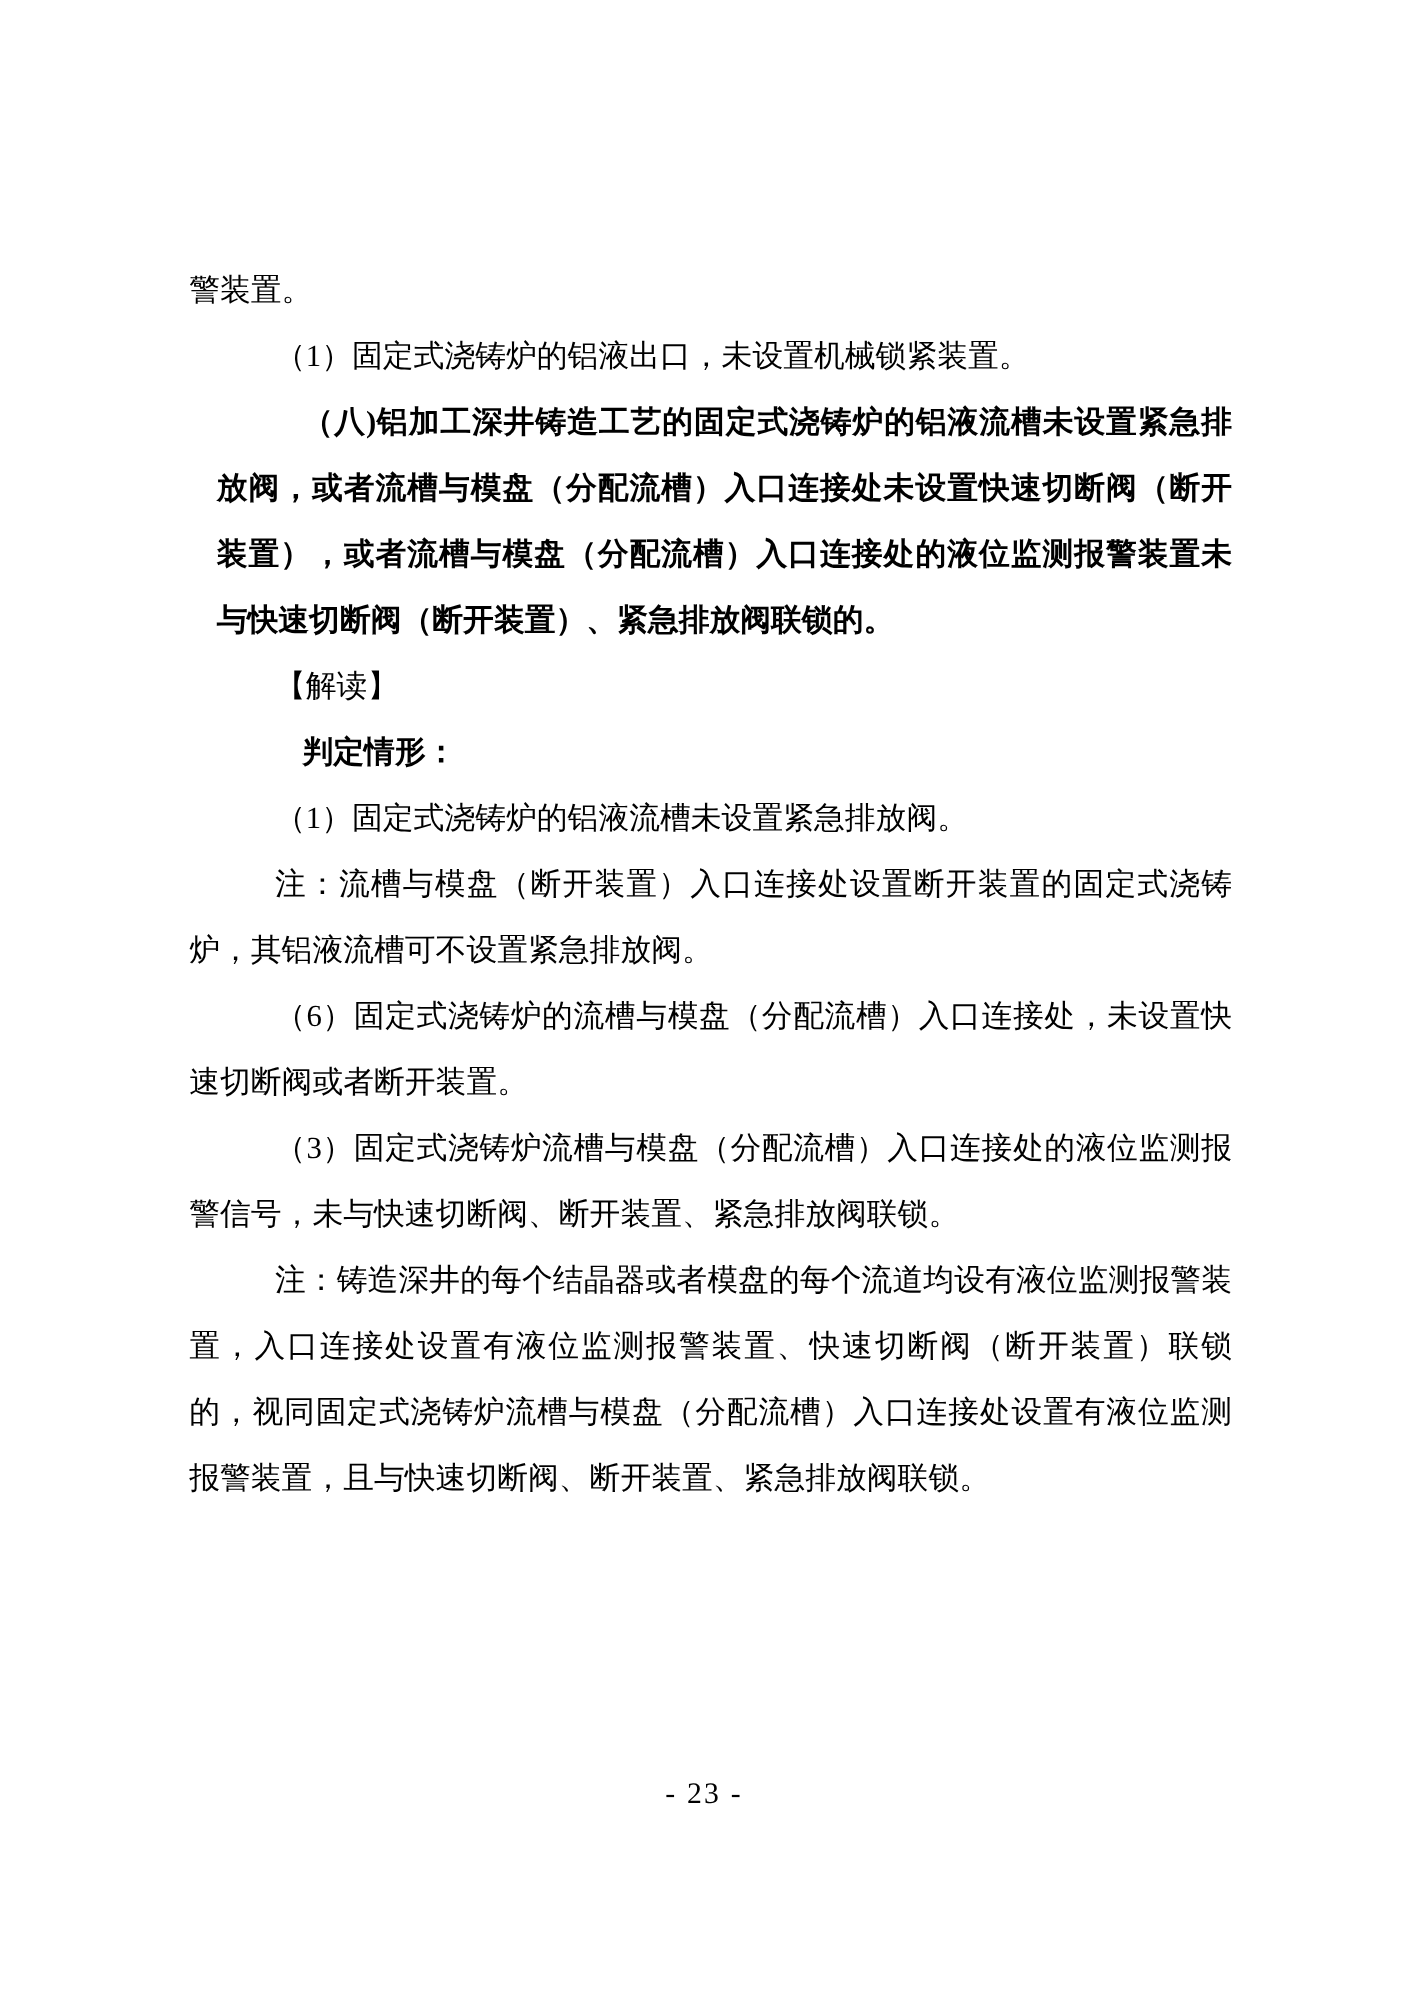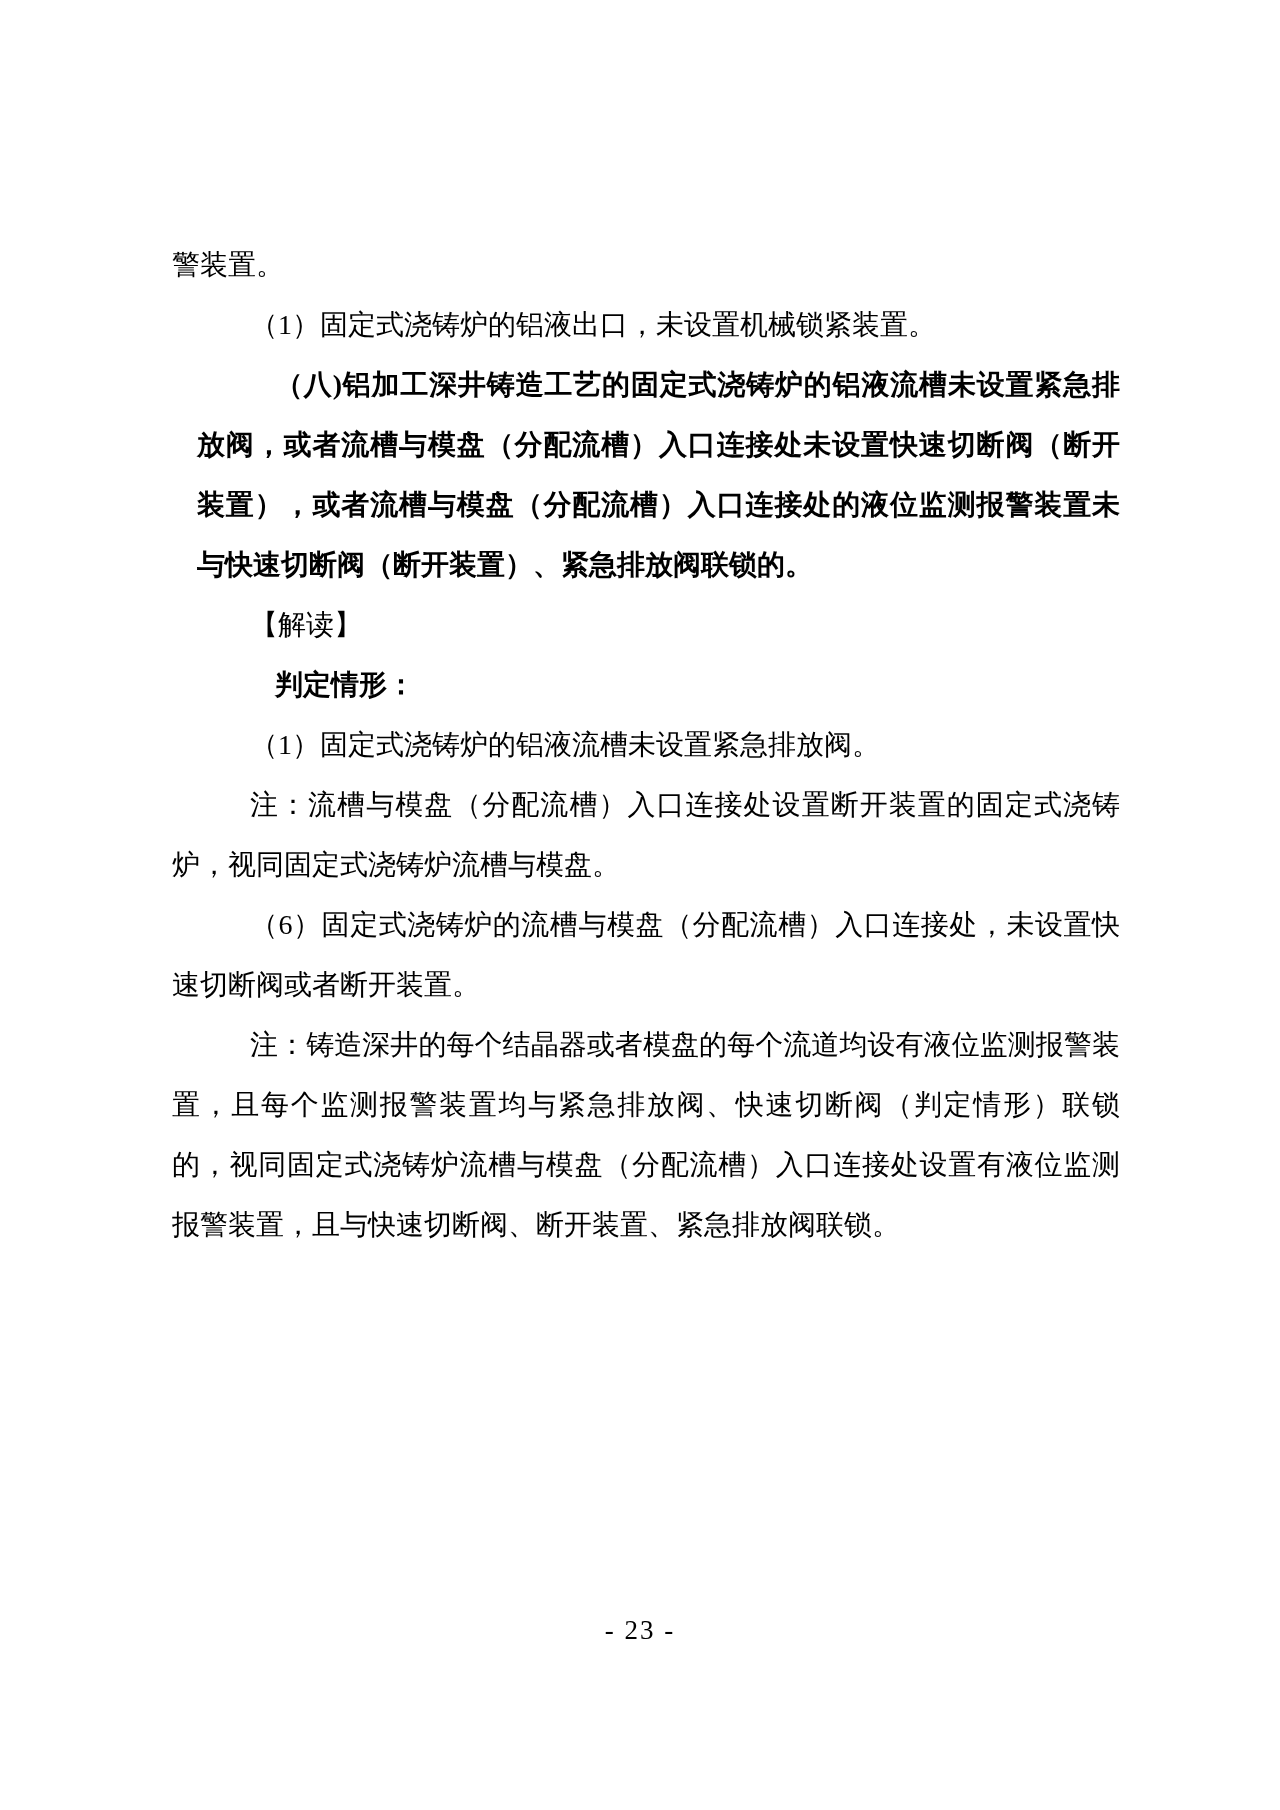--- a/index.html
+++ b/index.html
@@ -55,18 +55,19 @@
 <body>
 
 <div class="page">
   <div class="content">
     <p class="no-indent">警装置。</p>
     <p>（1）固定式浇铸炉的铝液出口，未设置机械锁紧装置。</p>
     <p class="bold">（八)铝加工深井铸造工艺的固定式浇铸炉的铝液流槽未设置紧急排放阀，或者流槽与模盘（分配流槽）入口连接处未设置快速切断阀（断开装置），或者流槽与模盘（分配流槽）入口连接处的液位监测报警装置未与快速切断阀（断开装置）、紧急排放阀联锁的。</p>
     <p>【解读】</p>
     <p class="bold">判定情形：</p>
     <p>（1）固定式浇铸炉的铝液流槽未设置紧急排放阀。</p>
-    <p>注：流槽与模盘（分配流槽）入口连接处设置断开装置的固定式浇铸炉，视同固定式浇铸炉流槽与模盘。</p>
+    <p>注：流槽与模盘（断开装置）入口连接处设置断开装置的固定式浇铸炉，其铝液流槽可不设置紧急排放阀。</p>
     <p>（6）固定式浇铸炉的流槽与模盘（分配流槽）入口连接处，未设置快速切断阀或者断开装置。</p>
-    <p>注：铸造深井的每个结晶器或者模盘的每个流道均设有液位监测报警装置，且每个监测报警装置均与紧急排放阀、快速切断阀（判定情形）联锁的，视同固定式浇铸炉流槽与模盘（分配流槽）入口连接处设置有液位监测报警装置，且与快速切断阀、断开装置、紧急排放阀联锁。</p>
+    <p>（3）固定式浇铸炉流槽与模盘（分配流槽）入口连接处的液位监测报警信号，未与快速切断阀、断开装置、紧急排放阀联锁。</p>
+    <p>注：铸造深井的每个结晶器或者模盘的每个流道均设有液位监测报警装置，入口连接处设置有液位监测报警装置、快速切断阀（断开装置）联锁的，视同固定式浇铸炉流槽与模盘（分配流槽）入口连接处设置有液位监测报警装置，且与快速切断阀、断开装置、紧急排放阀联锁。</p>
   </div>
   <div class="page-number">- 23 -</div>
 </div>
 
 </body></html>

